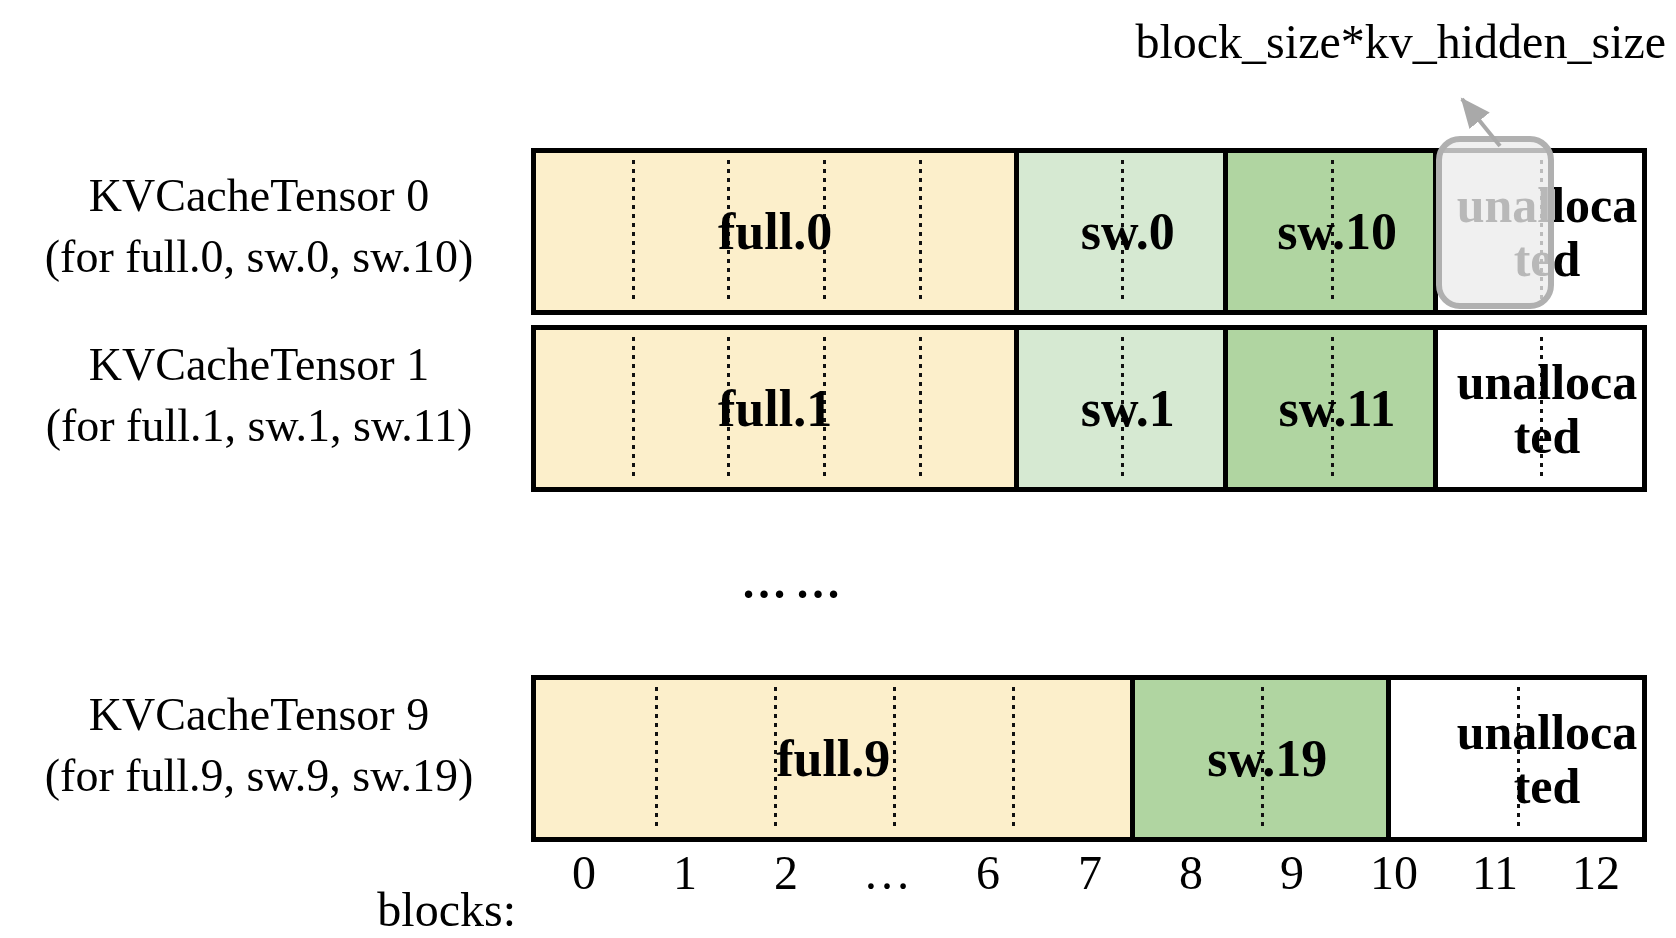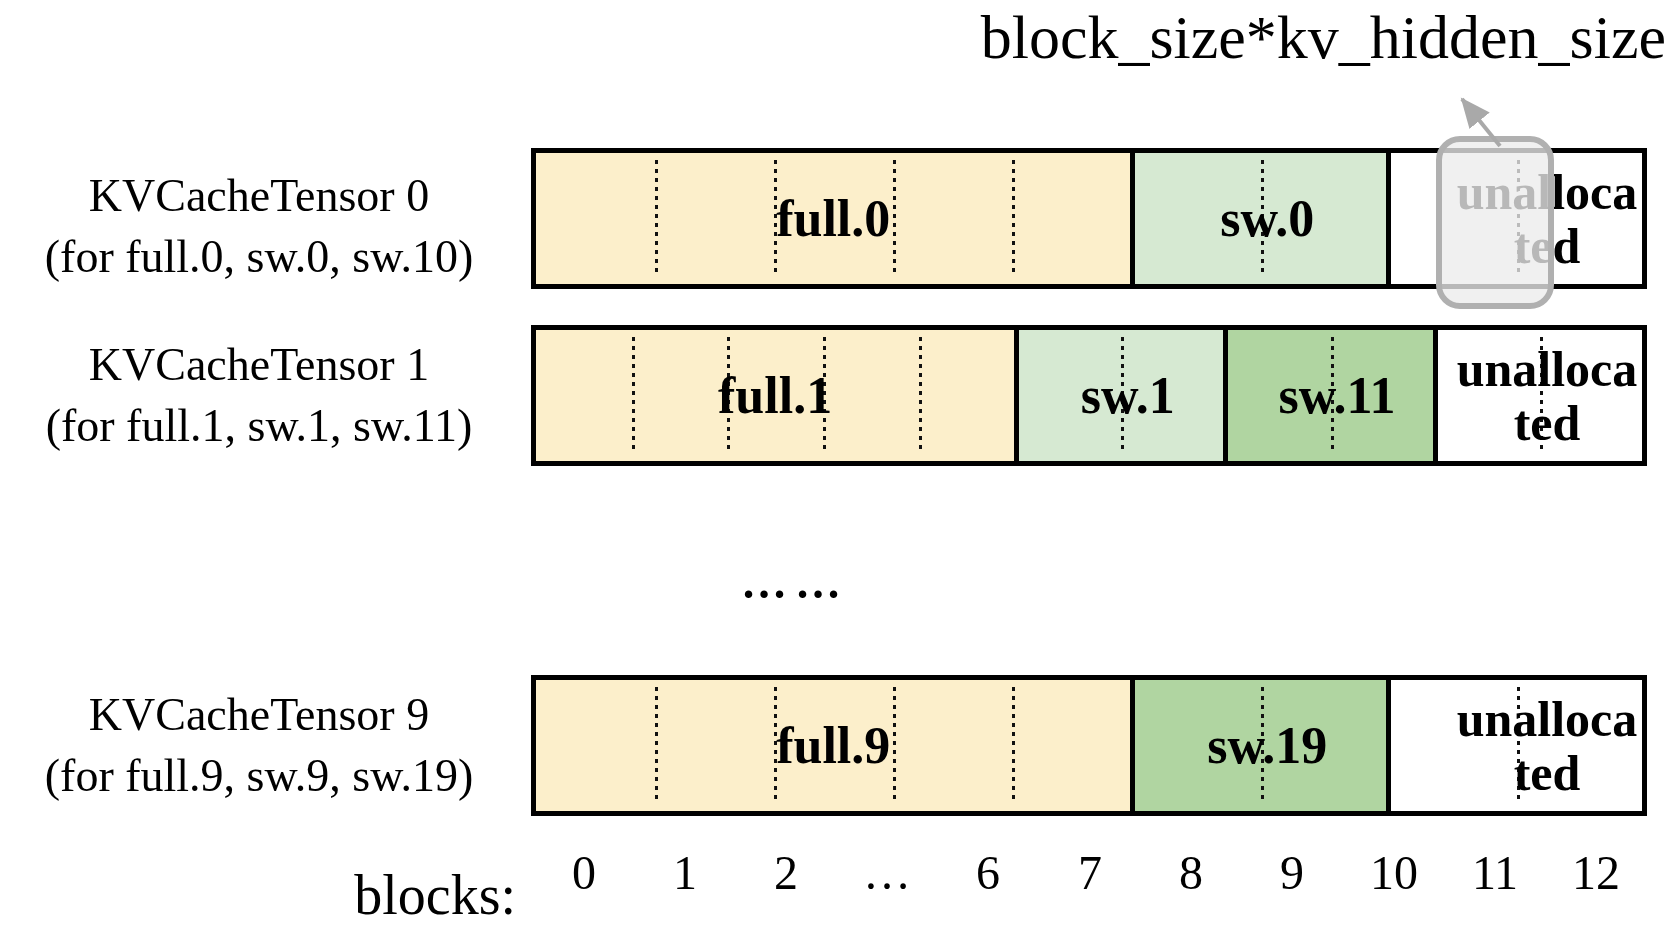--- a/index.html
+++ b/index.html
@@ -9,23 +9,23 @@
     height: 938px;
     background: #ffffff;
     font-family: "Liberation Serif", "DejaVu Serif", serif;
     color: #000;
     overflow: hidden;
   }
 
   
   .annotation {
     position: absolute;
-    top: 2px;
+    top: 14px;
     right: 10px;
-    font-size: 62px;
+    font-size: 48px;
     white-space: nowrap;
     margin-left: 46px;
   }
 
   .arrow-svg {
     position: absolute;
     left: 0; top: 0;
     pointer-events: none;
     z-index: 6;
   }
@@ -43,21 +43,21 @@
     font-size: 46px;
     line-height: 1.32;
     white-space: nowrap;
   }
 
   
   .bar {
     position: absolute;
     left: 531px;
     width: 1116px;
-    height: 141px;
+    height: 167px;
     box-sizing: border-box;
     border: 5px solid #000;
     display: flex;
     background: #fff;
   }
   .seg {
     position: relative;
     display: flex;
     align-items: center;
     justify-content: center;
@@ -118,25 +118,25 @@
     text-align: center;
     font-size: 46px;
     font-weight: bold;
     letter-spacing: 8px;
     white-space: nowrap;
   }
 
   
   .axis-label {
     position: absolute;
-    top: 863px;
+    top: 882px;
     left: 300px;
     width: 216px;
     text-align: right;
-    font-size: 56px;
+    font-size: 48px;
   }
   .tick {
     position: absolute;
     top: 845px;
     width: 100px;
     text-align: center;
     font-size: 48px;
   }
 </style>
 </head>
@@ -163,20 +163,24 @@
     <div class="seg seg-full">
       <i class="dd" style="left:20%"></i>
       <i class="dd" style="left:40%"></i>
       <i class="dd" style="left:60%"></i>
       <i class="dd" style="left:80%"></i>
       <span class="seg-label">full.0</span>
     </div>
     <div class="seg seg-sw">
       <i class="dd" style="left:50%"></i>
       <span class="seg-label">sw.0</span>
+    </div>
+    <div class="seg seg-sw1x">
+      <i class="dd" style="left:50%"></i>
+      <span class="seg-label">sw.10</span>
     </div>
     <div class="seg seg-unallocated">
       <i class="dd" style="left:50%"></i>
       <span class="seg-label">unallocated</span>
     </div>
   </div>
 
   <div class="block-highlight"></div>
 
   <div class="row-label" style="top:325px">

